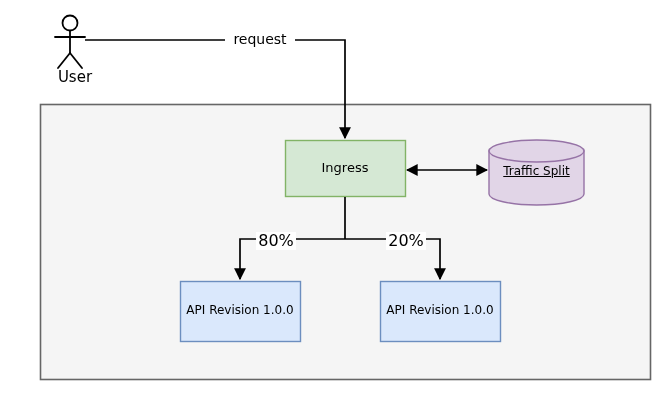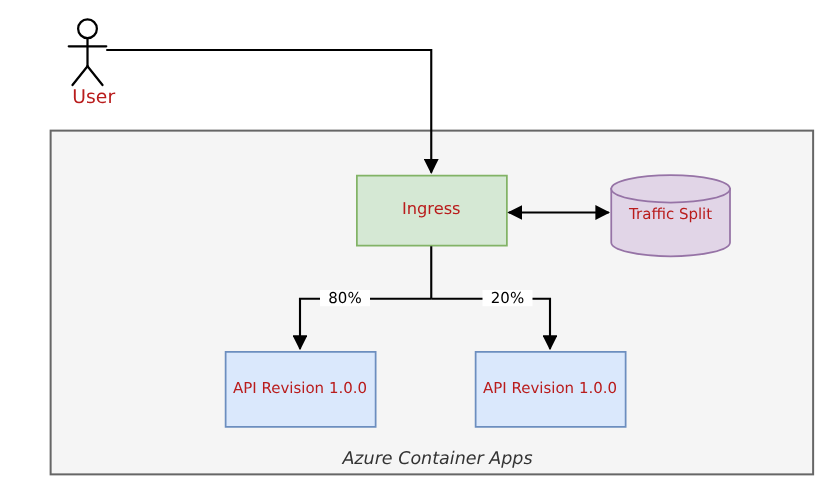--- a/index.html
+++ b/index.html
@@ -18,41 +18,42 @@
   svg.layer {
     position: absolute;
     left: 0;
     top: 0;
     width: 671px;
     height: 401px;
   }
   .node-label {
     position: absolute;
     text-align: center;
-    color: #b91c1c;
+    color: #000000;
     line-height: 1.22;
     pointer-events: none;
   }
   #actor-label {
     left: 35px;
     top: 68px;
     width: 80px;
     font-size: 15px;
   }
   #ingress-label {
     left: 285px;
     top: 160px;
     width: 120px;
     font-size: 13px;
   }
   #cyl-label {
     left: 489px;
     top: 164px;
     width: 95px;
     font-size: 12px;
+    text-decoration: underline;
   }
   #rev1-label {
     left: 180px;
     top: 303px;
     width: 120px;
     font-size: 12px;
   }
   #rev2-label {
     left: 380px;
     top: 303px;
@@ -64,21 +65,21 @@
     top: 359px;
     width: 220px;
     font-size: 14px;
     font-style: italic;
     color: #333333;
   }
   .edge-label {
     position: absolute;
     background: #ffffff;
     color: #000000;
-    font-size: 12px;
+    font-size: 16px;
     text-align: center;
     line-height: 1.1;
     padding: 0 2px;
     pointer-events: none;
   }
   #label-request {
     left: 225px;
     top: 32px;
     width: 66px;
     font-size: 14px;
@@ -144,20 +145,20 @@
   <div class="node-label" id="ingress-label">Ingress</div>
 
   <div class="node-label" id="cyl-label">
     <div>Traffic Split</div>
   </div>
 
   <div class="node-label" id="rev1-label">API Revision 1.0.0</div>
 
   <div class="node-label" id="rev2-label">API Revision 1.0.0</div>
 
-  <div class="node-label" id="container-label">Azure Container Apps</div>
 
+  <div class="edge-label" id="label-request">request</div>
 
   <div class="edge-label" id="label-80">80%</div>
 
   <div class="edge-label" id="label-20">20%</div>
 
 </div>
 
 </body></html>

